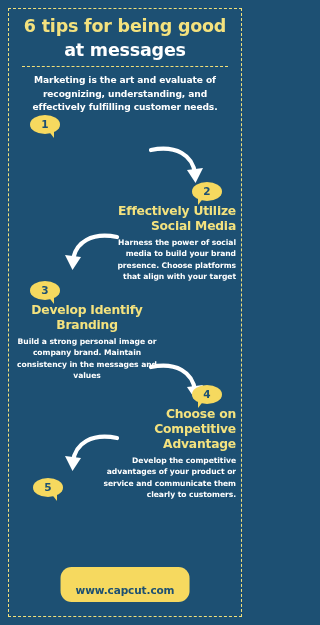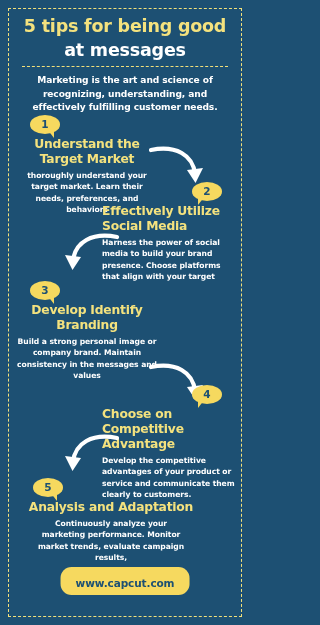--- a/index.html
+++ b/index.html
@@ -77,21 +77,21 @@
   }
   .sec-body {
     color: #ffffff;
     font-size: 7.6px;
     line-height: 11.4px;
     font-weight: 600;
     margin-top: 3px;
     letter-spacing: -0.05px;
   }
   .align-left   { text-align: center; }
-  .align-right  { text-align: left; }
+  .align-right  { text-align: right; }
 
   
   .badge {
     position: absolute;
     width: 30px;
     height: 20px;
   }
   .badge .bub {
     position: absolute;
     left: 0; top: 0;
@@ -132,48 +132,44 @@
   #footer-pill {
     position: absolute;
     left: 50%;
     transform: translateX(-50%);
     top: 567px;
     background: #f6d95f;
     color: #1d5073;
     font-weight: bold;
     font-size: 10.5px;
     letter-spacing: -0.1px;
-    padding: 10px 15px 6px 15px;
+    padding: 17px 15px 6px 15px;
     border-radius: 11px;
     white-space: nowrap;
   }
 </style>
 </head>
 <body>
 
 <div id="poster">
 
   <div id="frame"></div>
 
   <div id="title-block">
-    <div class="title-line title-yellow">5 tips for being good</div>
+    <div class="title-line title-yellow">6 tips for being good</div>
     <div class="title-line title-white">at messages</div>
   </div>
 
-  <div id="subtitle">Marketing is the art and science of recognizing, understanding, and effectively fulfilling customer needs.</div>
+  <div id="subtitle">Marketing is the art and evaluate of recognizing, understanding, and effectively fulfilling customer needs.</div>
 
   <div class="badge tail-right" style="left:30px; top:115px;">
     <div class="tail"></div>
     <div class="bub">
       <span class="num">1</span>
     </div>
-  </div>
-  <div class="section align-left" style="left:16px; top:137px; width:142px;">
-    <div class="sec-title">Understand the Target Market</div>
-    <div class="sec-body">thoroughly understand your target market. Learn their needs, preferences, and behaviors</div>
   </div>
 
   <svg class="arrow" style="left:148px; top:141px;" width="62" height="52" viewBox="0 0 62 52">
     <path d="M3 9 C28 4 45 14 47 33" stroke="#ffffff" stroke-width="4.2" fill="none" stroke-linecap="round"></path>
     <path d="M39 29 L47.5 42 L55 27 Z" fill="#ffffff"></path>
   </svg>
 
   <div class="badge tail-left" style="left:192px; top:182px;">
     <div class="tail"></div>
     <div class="bub">
@@ -221,20 +217,16 @@
     <path d="M59 9 C34 4 17 14 15 33" stroke="#ffffff" stroke-width="4.2" fill="none" stroke-linecap="round"></path>
     <path d="M23 29 L14.5 42 L7 27 Z" fill="#ffffff"></path>
   </svg>
 
   <div class="badge tail-right" style="left:33px; top:478px;">
     <div class="tail"></div>
     <div class="bub">
       <span class="num">5</span>
     </div>
   </div>
-  <div class="section align-left" style="left:16px; top:500px; width:190px;">
-    <div class="sec-title">Analysis and Adaptation</div>
-    <div class="sec-body" style="width:150px;margin-left:auto;margin-right:auto;">Continuously analyze your marketing performance. Monitor market trends, evaluate campaign results,</div>
-  </div>
 
   <div id="footer-pill">www.capcut.com</div>
 
 </div>
 
 </body></html>

